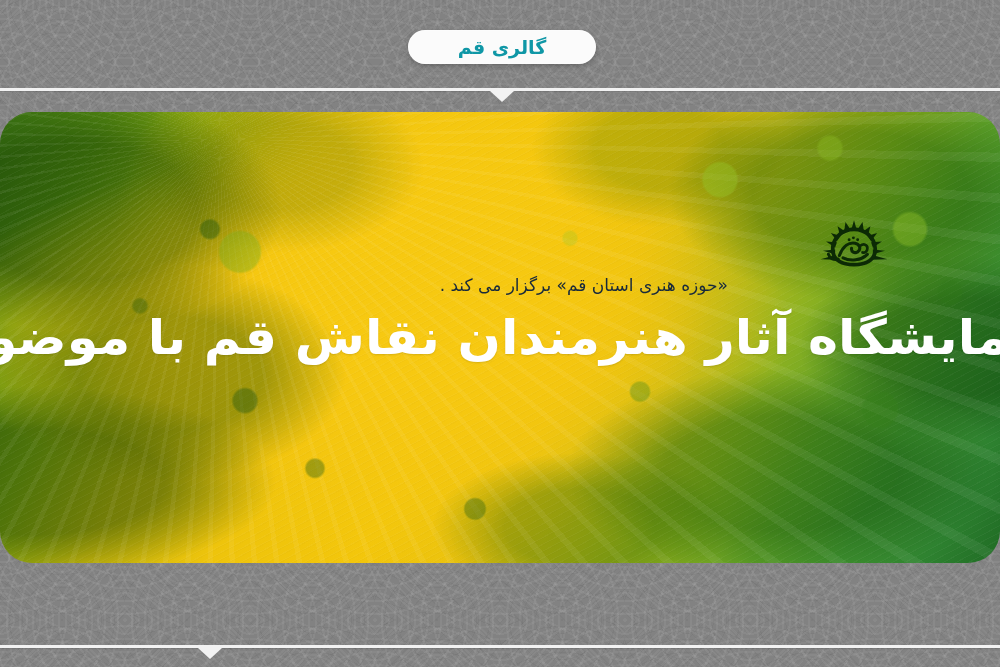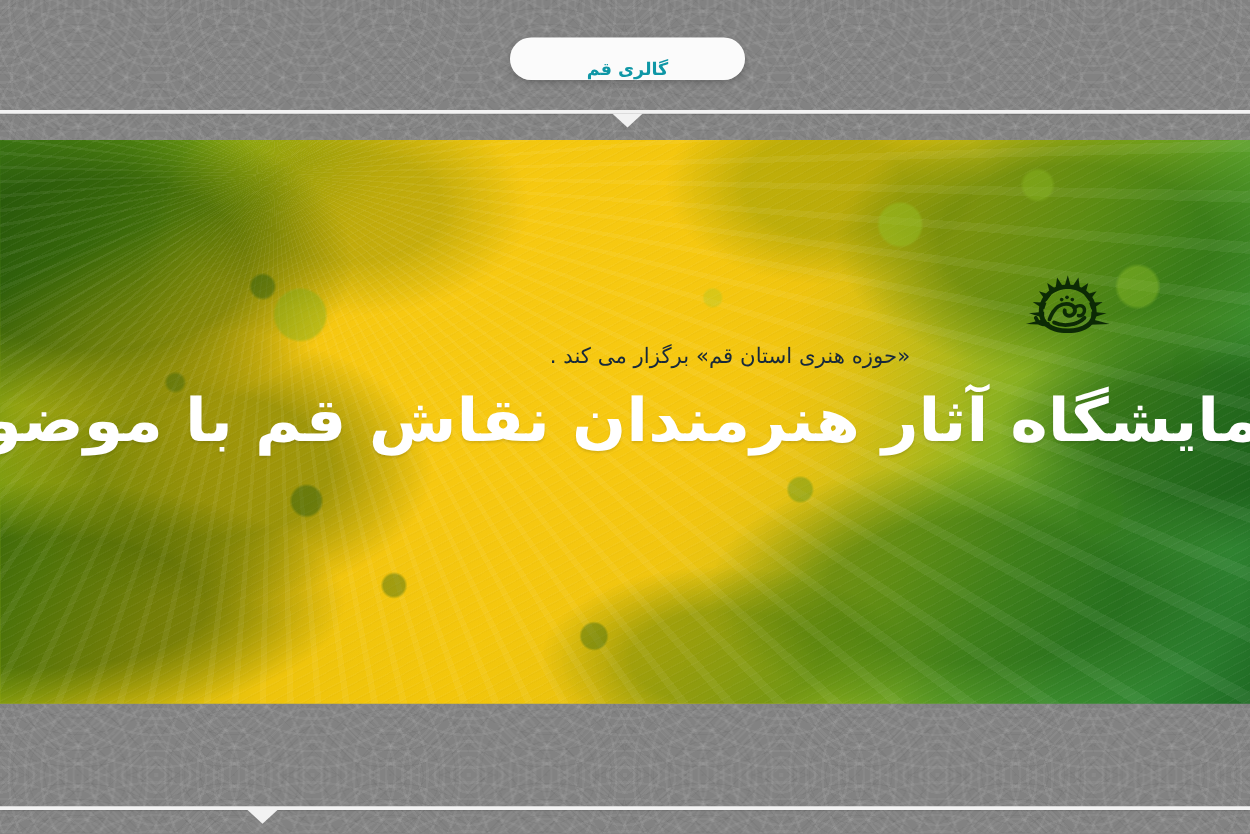--- a/index.html
+++ b/index.html
@@ -82,22 +82,21 @@
     justify-content: center;
     letter-spacing: 0.2px;
     user-select: none;
     cursor: pointer;
   }
   .pill-top {
     left: 408px;
     top: 30px;
     width: 188px;
     height: 34px;
-    font-size: 14px;
-    align-items: flex-end;
+    font-size: 19px;
   }
   .pill-bottom {
     left: 750px;
     top: 585px;
     width: 235px;
     height: 41px;
     font-size: 19px;
   }
 
   
@@ -119,20 +118,21 @@
         #eec40c 36%,
         #f3c60b 48%,
         #e9c20e 57%,
         #c2bb17 65%,
         #8fb220 73%,
         #5fa129 80%,
         #3f9130 87%,
         #2e8230 94%,
         #1f6b24 100%);
     cursor: pointer;
+    border-radius: 32px;
   }
 
   
   .banner .wash {
     position: absolute;
     inset: 0;
     pointer-events: none;
   }
   .wash-a {
     background:

